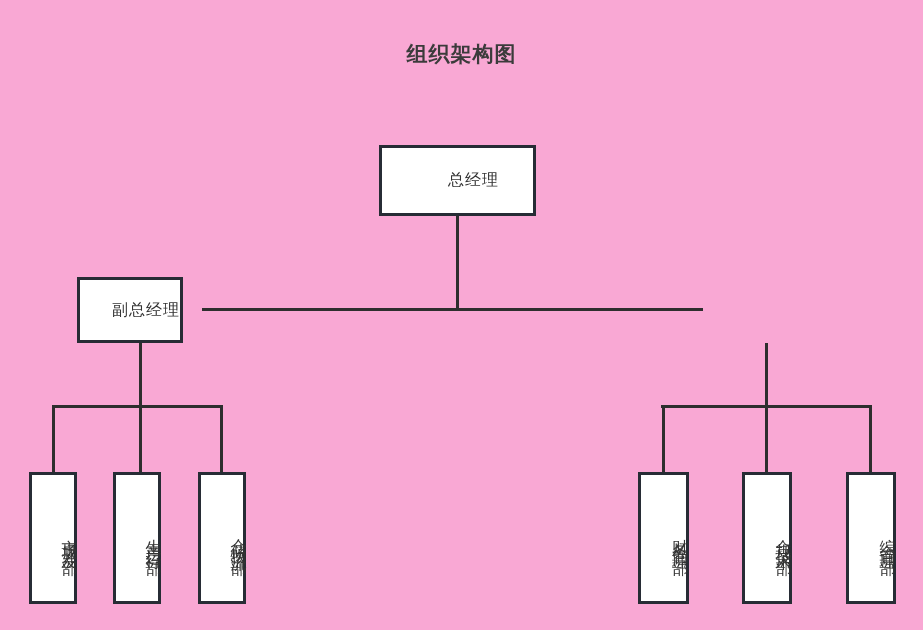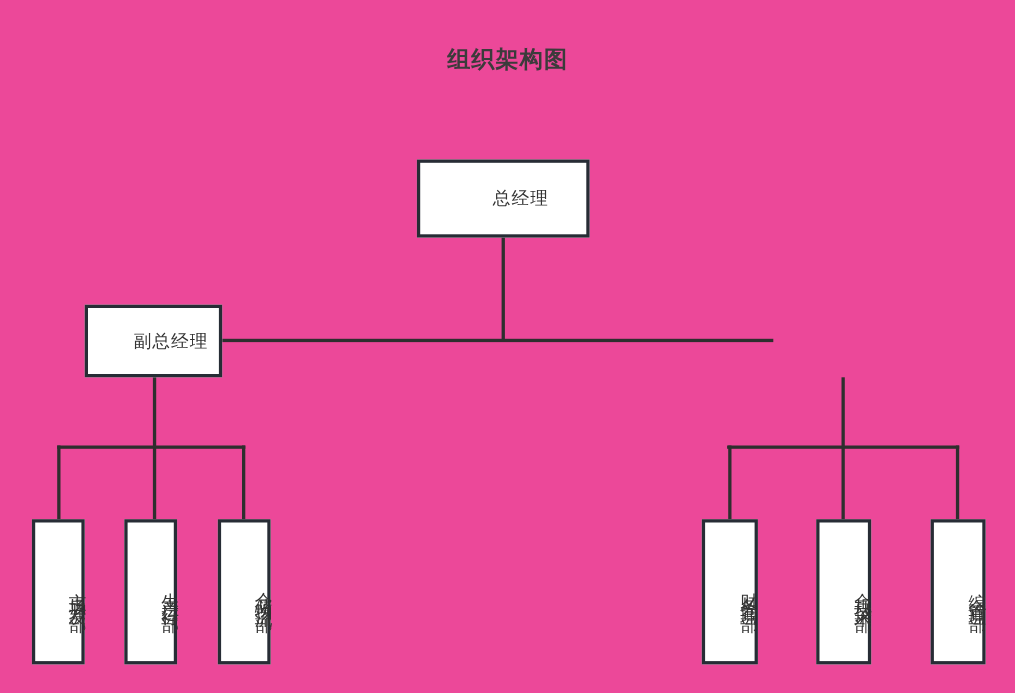--- a/index.html
+++ b/index.html
@@ -1,20 +1,20 @@
 <!DOCTYPE html>
 <html><head>
 <meta charset="utf-8">
 <style>
   html, body { margin: 0; padding: 0; background: #000; }
   .stage {
     position: relative;
     width: 923px;
     height: 630px;
-    background: #ec4899;
+    background: #f9a8d4;
     overflow: hidden;
     font-family: "Liberation Sans", sans-serif;
   }
   .diagram-title {
     position: absolute;
     top: 40px;
     left: 0;
     width: 100%;
     text-align: center;
     font-size: 21px;
@@ -60,21 +60,21 @@
   <div class="line" style="left:52px; top:405px; width:3px; height:68px;"></div>
   <div class="line" style="left:220px; top:405px; width:3px; height:68px;"></div>
 
   <div class="line" style="left:765px; top:343px; width:3px; height:130px;"></div>
   <div class="line" style="left:661px; top:405px; width:211px; height:3px;"></div>
   <div class="line" style="left:662px; top:405px; width:3px; height:68px;"></div>
   <div class="line" style="left:869px; top:405px; width:3px; height:68px;"></div>
 
   <div class="node h" style="left:379px; top:145px; width:157px; height:71px;">总经理</div>
 
-  <div class="node h" style="left:77px; top:277px; width:125px; height:66px;">副总经理</div>
+  <div class="node h" style="left:77px; top:277px; width:106px; height:66px;">副总经理</div>
 
   <div class="node v" style="left:29px; top:472px; width:48px; height:132px;">市场开发部</div>
   <div class="node v" style="left:113px; top:472px; width:48px; height:132px;">生产运行部</div>
   <div class="node v" style="left:198px; top:472px; width:48px; height:132px;">仓储物流部</div>
 
   <div class="node v" style="left:638px; top:472px; width:51px; height:132px;">财务管理部</div>
   <div class="node v" style="left:742px; top:472px; width:50px; height:132px;">合规技术部</div>
   <div class="node v" style="left:846px; top:472px; width:50px; height:132px;">综合管理部</div>
 
 </div>

